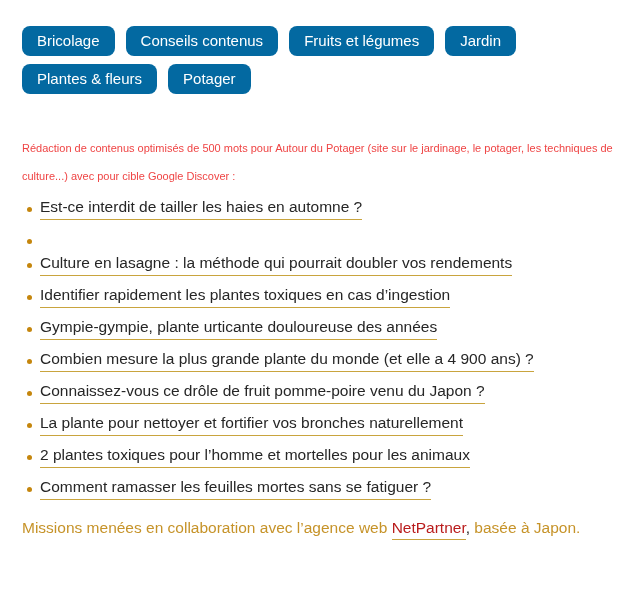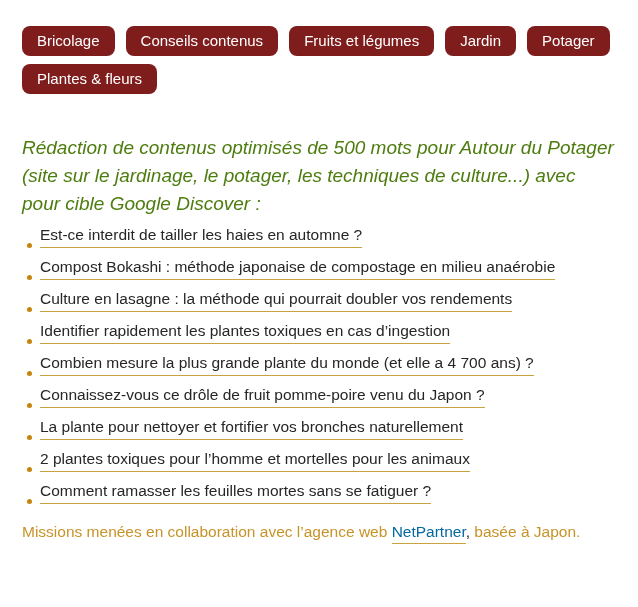--- a/index.html
+++ b/index.html
@@ -20,47 +20,46 @@
     display: flex;
     flex-wrap: wrap;
     gap: 8px 11px;
     max-width: 594px;
   }
   .tag {
     display: inline-flex;
     align-items: center;
     height: 30px;
     padding: 0 15px;
-    background: #7f1d1d;
+    background: #0369a1;
     color: #ffffff;
     font-size: 15px;
     line-height: 30px;
     border: none;
     border-radius: 8px;
     white-space: nowrap;
     cursor: pointer;
   }
   
   .intro {
     margin-top: 40px;
     max-width: 600px;
-    color: #4d7c0f;
-    font-size: 19px;
+    color: #ef4444;
+    font-size: 11px;
     line-height: 28px;
-    font-style: italic;
   }
   
   ul.articles {
     list-style: none;
     margin-top: 9px;
     padding-left: 5px;
   }
   ul.articles li {
     display: flex;
-    align-items: flex-end;
+    align-items: flex-start;
     margin-bottom: 11px;
   }
   .bullet {
     flex: 0 0 auto;
     width: 5px;
     height: 5px;
     border-radius: 50%;
     background: #C5860D;
     margin: 8px 8px 0 0;
   }
@@ -74,64 +73,67 @@
     cursor: pointer;
   }
   
   .footer {
     margin-top: 16px;
     color: #C69329;
     font-size: 15.5px;
     line-height: 24px;
   }
   .footer a.partner-link {
-    color: #0369a1;
+    color: #b91c1c;
     text-decoration: none;
     border-bottom: 1px solid #C9A43E;
     padding-bottom: 3px;
     cursor: pointer;
   }
   .footer .dark { color: #262626; }
 </style>
 </head>
 <body>
 
 <div class="page">
 
   <div class="tags">
       <button class="tag">Bricolage</button>
       <button class="tag">Conseils contenus</button>
       <button class="tag">Fruits et légumes</button>
       <button class="tag">Jardin</button>
+      <button class="tag">Plantes &amp; fleurs</button>
       <button class="tag">Potager</button>
-      <button class="tag">Plantes &amp; fleurs</button>
     </div>
 
   <p class="intro">Rédaction de contenus optimisés de 500 mots pour Autour du Potager (site sur le jardinage, le potager, les techniques de culture...) avec pour cible Google Discover :</p>
 
   <ul class="articles">
     <li>
       <span class="bullet"></span>
       <a class="article-link">Est-ce interdit de tailler les haies en automne ?</a>
     </li>
     <li>
       <span class="bullet"></span>
-      <a class="article-link">Compost Bokashi : méthode japonaise de compostage en milieu anaérobie</a>
     </li>
     <li>
       <span class="bullet"></span>
       <a class="article-link">Culture en lasagne : la méthode qui pourrait doubler vos rendements</a>
     </li>
     <li>
       <span class="bullet"></span>
       <a class="article-link">Identifier rapidement les plantes toxiques en cas d’ingestion</a>
     </li>
     <li>
       <span class="bullet"></span>
-      <a class="article-link">Combien mesure la plus grande plante du monde (et elle a 4 700 ans) ?</a>
+      <a class="article-link">Gympie-gympie, plante urticante douloureuse des années</a>
+    </li>
+    <li>
+      <span class="bullet"></span>
+      <a class="article-link">Combien mesure la plus grande plante du monde (et elle a 4 900 ans) ?</a>
     </li>
     <li>
       <span class="bullet"></span>
       <a class="article-link">Connaissez-vous ce drôle de fruit pomme-poire venu du Japon ?</a>
     </li>
     <li>
       <span class="bullet"></span>
       <a class="article-link">La plante pour nettoyer et fortifier vos bronches naturellement</a>
     </li>
     <li>

